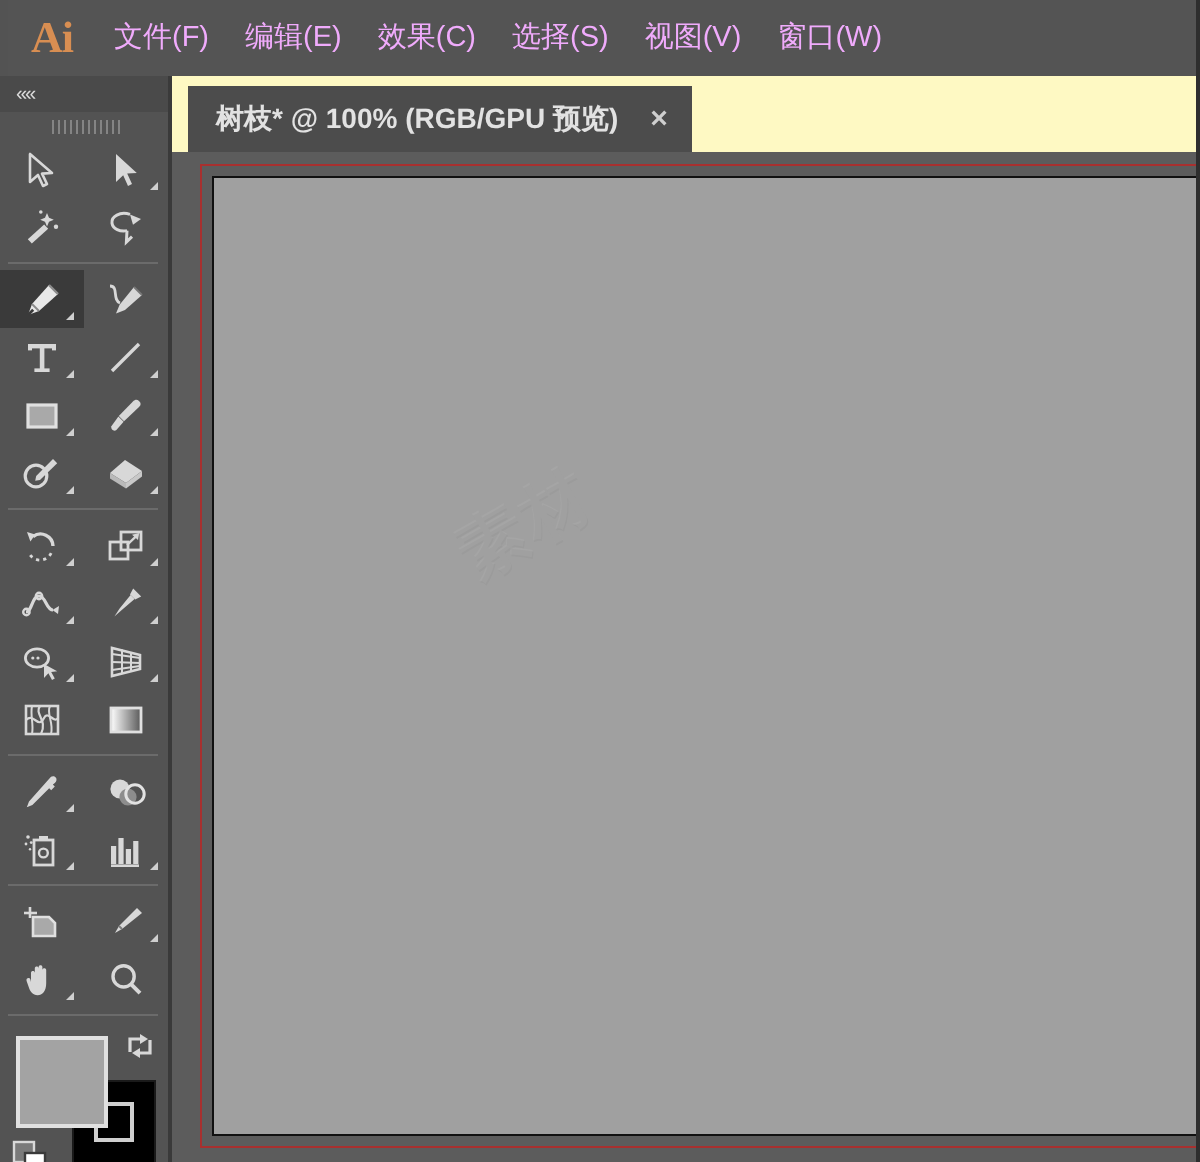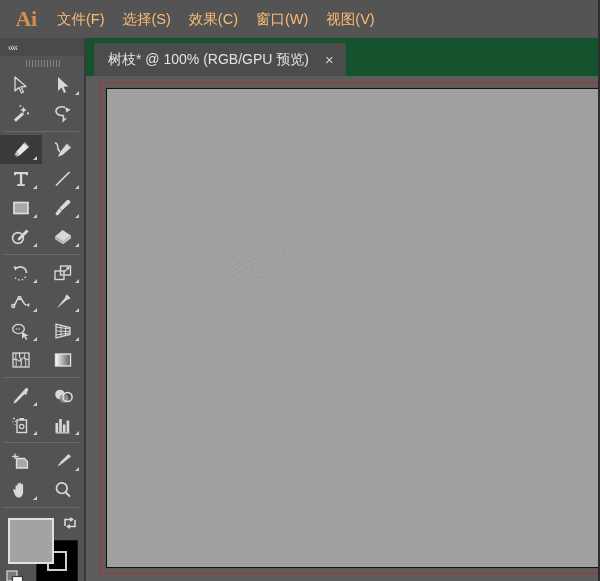--- a/index.html
+++ b/index.html
@@ -31,34 +31,35 @@
     display: flex; align-items: center; justify-content: center;
     color: #d88e52;
     font-size: 22px;
     font-weight: bold;
     letter-spacing: -0.5px;
     font-family: "Liberation Serif", serif;
     font-style: normal;
   }
   .menu-items { display: flex; align-items: center; height: 38px; }
   .menu-item {
-    color: #fdba74;
+    color: #f0abfc;
     font-size: 14.5px;
     padding: 0 9px;
     line-height: 38px;
     white-space: nowrap;
     cursor: default;
   }
 
   
   .tabbar {
     position: absolute; left: 86px; top: 38px;
     width: 514px; height: 38px;
-    background: #14532d;
-    box-sizing: border-box;
+    background: #fef9c3;
+    box-sizing: border-box;
+    font-weight: bold;
   }
   .doc-tab {
     position: absolute; left: 8px; top: 5px;
     height: 33px;
     background: #4c4c4c;
     display: flex; align-items: center;
     padding: 0 12px 0 14px;
     box-sizing: border-box;
     cursor: default;
   }
@@ -220,24 +221,25 @@
 </style>
 </head>
 <body>
 
 <div id="app">
 
   <div class="menubar">
     <div class="ai-logo">Ai</div>
     <div class="menu-items">
       <div class="menu-item">文件(F)</div>
+      <div class="menu-item">编辑(E)</div>
+      <div class="menu-item">效果(C)</div>
       <div class="menu-item">选择(S)</div>
-      <div class="menu-item">效果(C)</div>
+      <div class="menu-item">视图(V)</div>
       <div class="menu-item">窗口(W)</div>
-      <div class="menu-item">视图(V)</div>
     </div>
   </div>
 
   <div class="tabbar">
     <div class="doc-tab">
       <span class="doc-tab-title">树枝* @ 100% (RGB/GPU 预览)</span>
       <span class="doc-tab-close">×</span>
     </div>
   </div>
 

